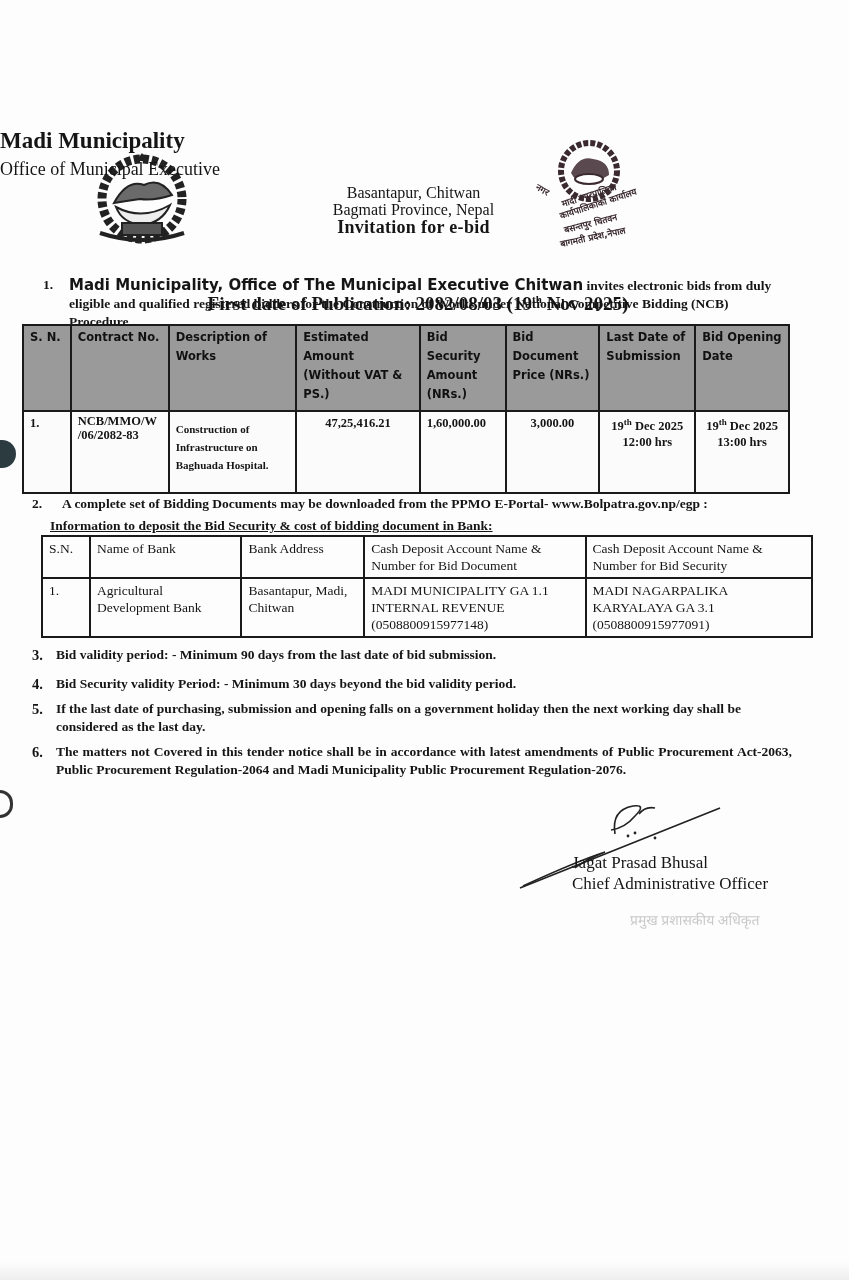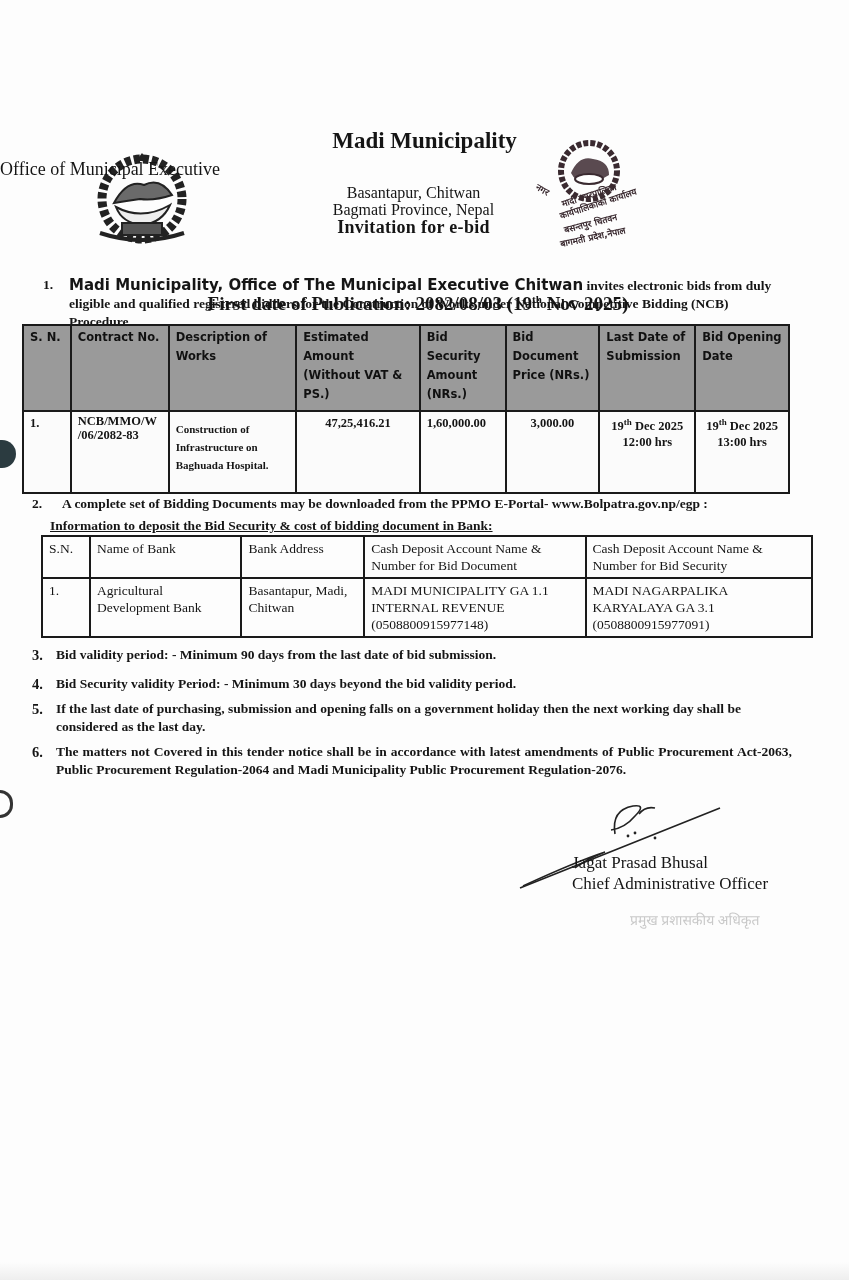--- a/index.html
+++ b/index.html
@@ -4,21 +4,21 @@
 <style>
   html, body { margin: 0; padding: 0; }
   body {
     width: 849px; height: 1280px; position: relative; overflow: hidden;
     background: #fdfdfd;
     font-family: "Liberation Serif", "DejaVu Serif", serif;
     color: #151515;
   }
   .abs { position: absolute; }
   
-  .title { left: 0; width: 849px; top: 128px; text-align: center; font-size: 23px; font-weight: bold; }
+  .title { left: 0; width: 849px; top: 128px; text-align: left; font-size: 23px; font-weight: bold; }
   .subtitle { left: 0; width: 827px; top: 159px; font-size: 18px; }
   .addr { left: 0; width: 827px; text-align: center; font-size: 16px; line-height: 16px; }
   .addr1 { top: 185px; }
   .addr2 { top: 202px; }
   .invite { left: 0; width: 827px; top: 217px; text-align: center; font-size: 18px; font-weight: bold; letter-spacing: 0.3px; }
   .pubdate { left: 0; width: 836px; top: 253px; text-align: center; font-size: 19px; font-weight: bold; margin-top: 40px; }
   .pubdate sup { font-size: 11px; }
 
   .emblem { left: 92px; top: 151px; width: 100px; height: 96px; }
   .seal { left: 527px; top: 137px; width: 140px; height: 118px; }

